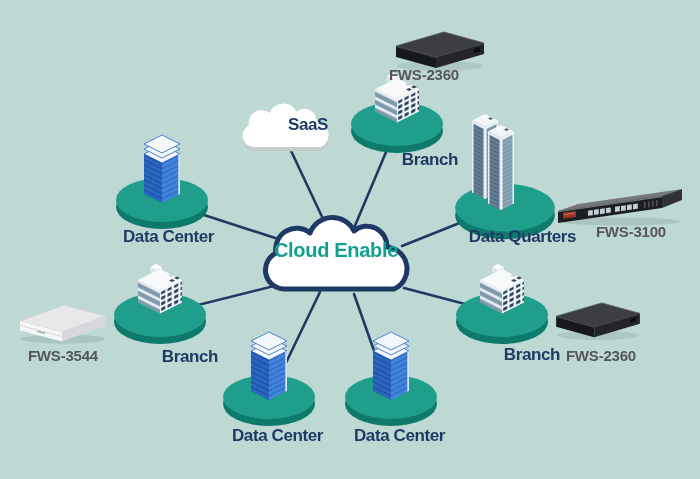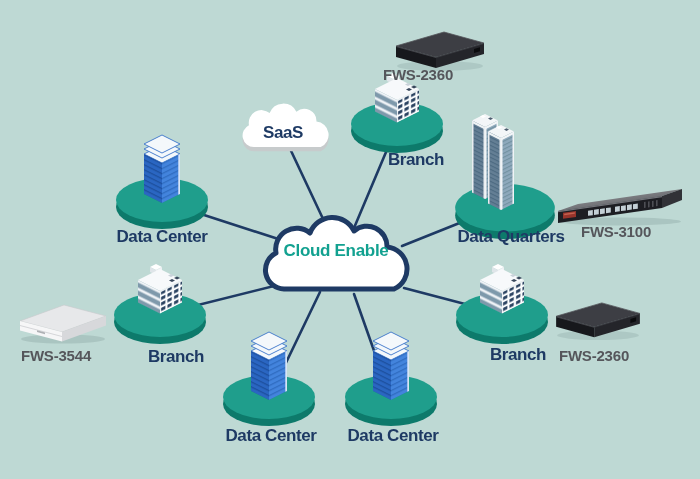--- a/index.html
+++ b/index.html
@@ -9,34 +9,34 @@
     background:#bed9d4;
     overflow:hidden;
     font-family:"Liberation Sans", sans-serif;
   }
   #stage svg{display:block;}
   .abs{position:absolute;}
   #links{position:absolute;left:0;top:0;}
   .lbl{
     position:absolute;
     font-weight:bold;
-    text-align:center;
+    text-align:right;
     white-space:nowrap;
     letter-spacing:-0.4px;
     line-height:1.05;
   }
   .lbl-navy{color:#1e3a64;font-size:17px;}
   .lbl-gray{color:#55565b;font-size:15px;letter-spacing:-0.2px;}
   #cloud-title{
     position:absolute;
     left:256px;top:238px;width:160px;
     text-align:center;
     color:#12a190;
     font-weight:bold;
-    font-size:17px;
+    font-size:20px;
     letter-spacing:-0.3px;
     line-height:25px;
   }
   #cloud-title span{display:block;}
 </style>
 </head>
 <body>
 
 <div id="stage">
 
@@ -202,21 +202,21 @@
       <line x1="270" y1="396" x2="320" y2="292"></line>
       <line x1="390" y1="396" x2="354" y2="294"></line>
       <line x1="503" y1="314" x2="404" y2="288"></line>
     </g>
   </svg>
 
   <svg class="abs" style="left:233px;top:96px" width="100" height="62" viewBox="0 0 164 102">
     <use href="#cloud-path" y="7" fill="#c7cbcc"></use>
     <use href="#cloud-path" fill="#ffffff"></use>
   </svg>
-  <div class="lbl lbl-navy" style="left:238px;top:124px;width:90px">SaaS</div>
+  <div class="lbl lbl-navy" style="left:238px;top:116px;width:90px">SaaS</div>
 
   <svg class="abs" style="left:349px;top:55px" width="96" height="100" viewBox="0 0 96 100">
     <use href="#sym-platform" x="0" y="44" width="96" height="56"></use>
     <use href="#sym-branch-building" x="16" y="16" width="64" height="62"></use>
   </svg>
   <div class="lbl lbl-navy" style="left:374px;top:151px;width:84px">Branch</div>
 
   <svg class="abs" style="left:449px;top:114px" width="112" height="128" viewBox="0 0 112 128">
     <use href="#sym-platform" x="4" y="66" width="104" height="62"></use>
     <use href="#sym-hq" x="8" y="-6" width="100" height="112"></use>

